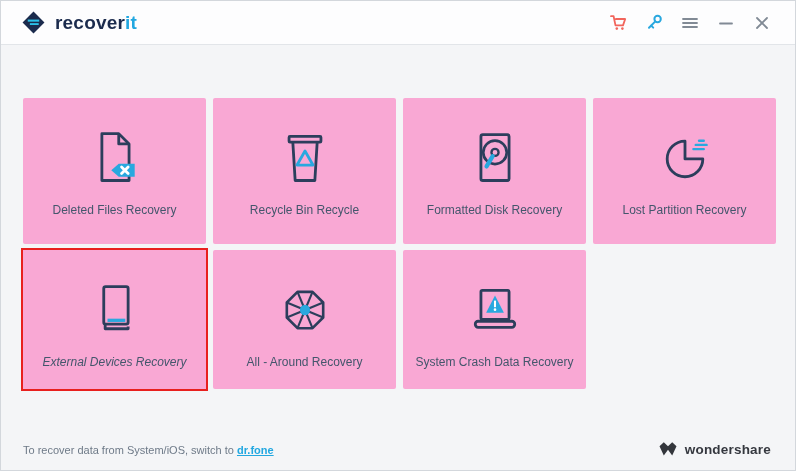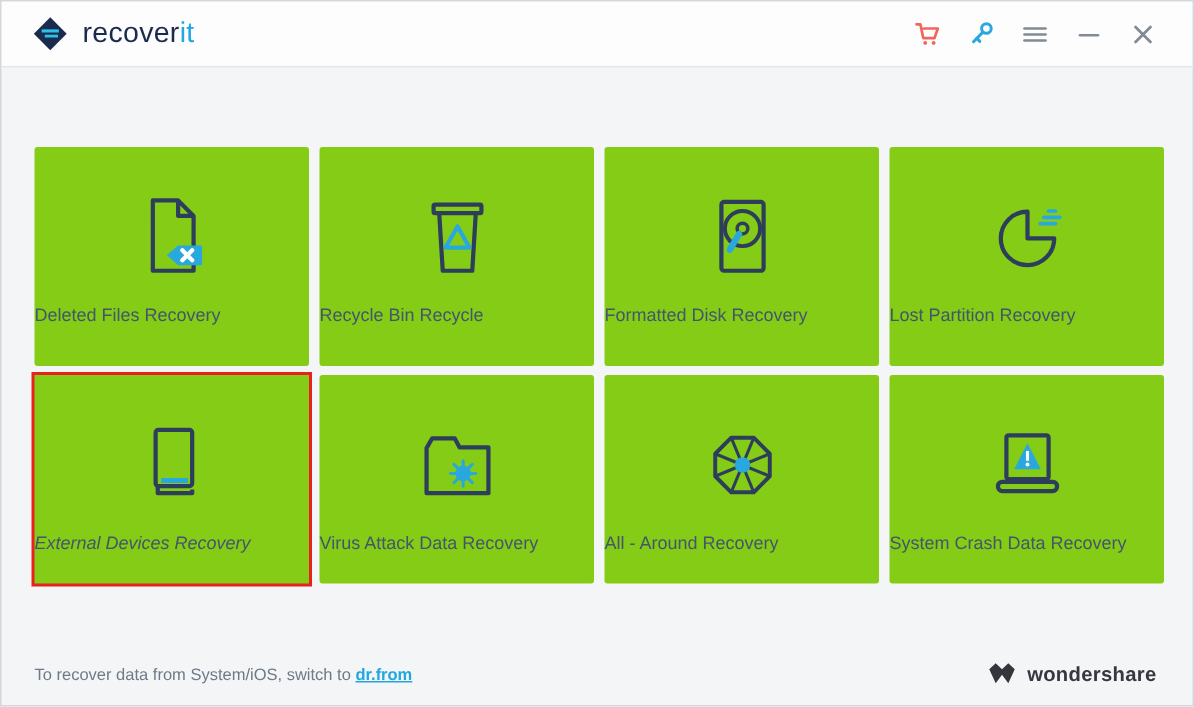--- a/index.html
+++ b/index.html
@@ -18,21 +18,21 @@
     background: #fdfdfe;
     border-bottom: 1px solid #e2e5e9;
     display: flex;
     align-items: center;
     justify-content: space-between;
     padding: 0 20px 0 20px;
   }
   .logo { display: flex; align-items: center; gap: 9px; }
   .logo-text {
     font-size: 19px;
-    font-weight: normal;
+    font-weight: bold;
     color: #1b2b4d;
     letter-spacing: 0.2px;
   }
   .logo-text .accent { color: #21a7e0; }
   .tb-actions { display: flex; align-items: center; gap: 10px; }
   .tb-btn {
     width: 26px; height: 26px;
     display: flex; align-items: center; justify-content: center;
     cursor: pointer;
   }
@@ -42,24 +42,25 @@
     position: absolute;
     left: 22px; top: 97px;
     width: 753px;
     display: grid;
     grid-template-columns: repeat(4, 183px);
     grid-template-rows: 146px 139px;
     column-gap: 7px;
     row-gap: 6px;
   }
   .card {
-    background: #84cc16;
+    background: #f9a8d4;
     border-radius: 2px;
     display: flex;
     flex-direction: column;
+    align-items: center;
     cursor: pointer;
   }
   .card .card-icon {
     height: 60px;
     margin-top: 30px;
     display: flex;
     align-items: center;
     justify-content: center;
   }
   .card .card-label {
@@ -236,35 +237,20 @@
         <g stroke="#2c3e5c" stroke-width="3" fill="none" stroke-linejoin="round">
           <rect x="20" y="7" width="26" height="40" rx="2"></rect>
           <path d="M21.5 47 V52 H46 V49.5"></path>
         </g>
         <line x1="24" y1="43" x2="43" y2="43" stroke="#29a8df" stroke-width="3.5"></line>
       </svg>
     </span>
     <span class="card-label">External Devices Recovery</span>
   </div>
 
-  <div class="card">
-    <span class="card-icon">
-      <svg width="60" height="60" viewBox="0 0 64 64">
-        <path d="M10 52 V20 L14 13 H30 L33.5 19.5 H54 V52 Z" fill="none" stroke="#2c3e5c" stroke-width="3" stroke-linejoin="round"></path>
-        <g stroke="#29a8df" stroke-width="2.2" stroke-linecap="round">
-          <line x1="36" y1="29" x2="36" y2="47"></line>
-          <line x1="27" y1="38" x2="45" y2="38"></line>
-          <line x1="29.5" y1="31.5" x2="42.5" y2="44.5"></line>
-          <line x1="42.5" y1="31.5" x2="29.5" y2="44.5"></line>
-        </g>
-        <circle cx="36" cy="38" r="5.5" fill="#29a8df"></circle>
-      </svg>
-    </span>
-    <span class="card-label">Virus Attack Data Recovery</span>
-  </div>
 
   <div class="card">
     <span class="card-icon">
       <svg width="60" height="60" viewBox="0 0 64 64">
         <polygon points="51.4,24 40,12.6 24,12.6 12.6,24 12.6,40 24,51.4 40,51.4 51.4,40" fill="none" stroke="#2c3e5c" stroke-width="2.8" stroke-linejoin="round"></polygon>
         <g stroke="#2c3e5c" stroke-width="2.2">
           <line x1="32" y1="32" x2="51.4" y2="24"></line>
           <line x1="32" y1="32" x2="40" y2="12.6"></line>
           <line x1="32" y1="32" x2="24" y2="12.6"></line>
           <line x1="32" y1="32" x2="12.6" y2="24"></line>
@@ -289,21 +275,21 @@
         <polygon points="32,16.5 41.5,35 22.5,35" fill="#29a8df"></polygon>
         <rect x="30.9" y="22" width="2.2" height="7" fill="#ffffff"></rect>
         <circle cx="32" cy="31.6" r="1.4" fill="#ffffff"></circle>
       </svg>
     </span>
     <span class="card-label">System Crash Data Recovery</span>
   </div>
 
 </div>
 
-<div class="footer-note"><span>To recover data from System/iOS, switch to </span><a>dr.from</a></div>
+<div class="footer-note"><span>To recover data from System/iOS, switch to </span><a>dr.fone</a></div>
 
 <div class="brand">
   <span style="display:flex;">
     <svg width="20" height="16" viewBox="0 0 20 16">
       <polygon points="1.5,5.2 5.8,1.2 10,5.2 14.2,1.2 18.5,5.2 14.2,14.5 10,8.8 5.8,14.5" fill="#33363c"></polygon>
     </svg>
   </span>
   <span class="brand-label">wondershare</span>
 </div>
 

